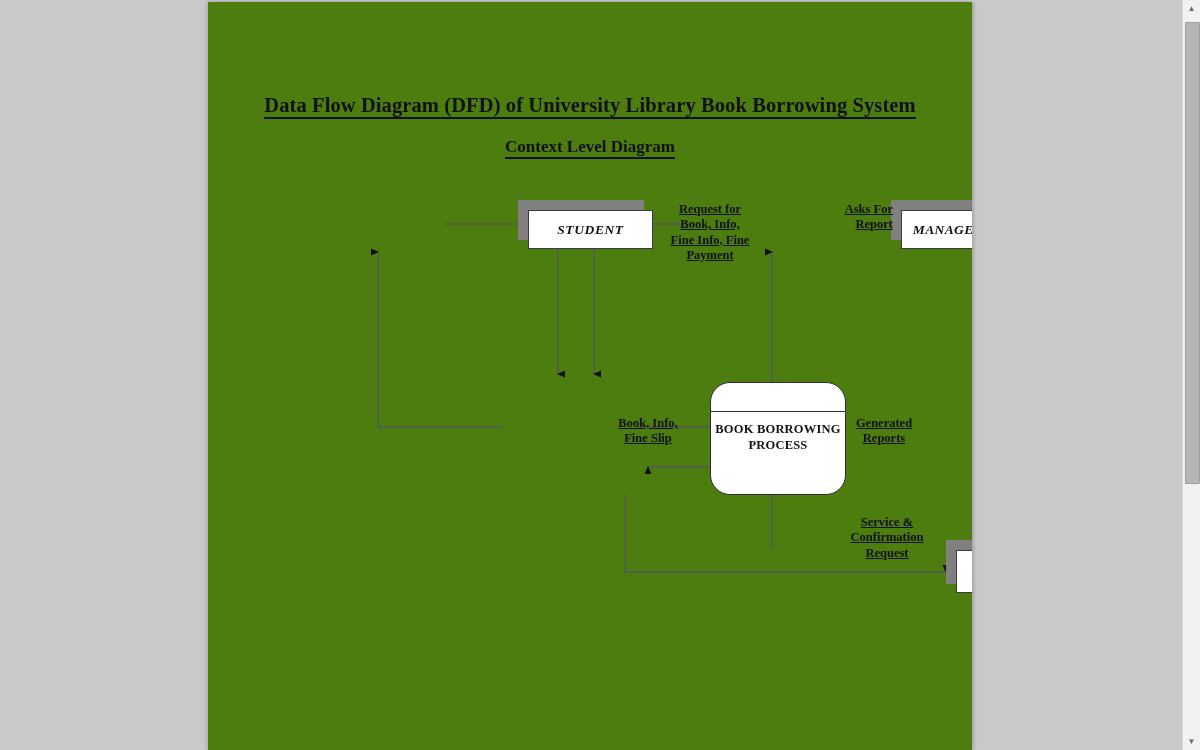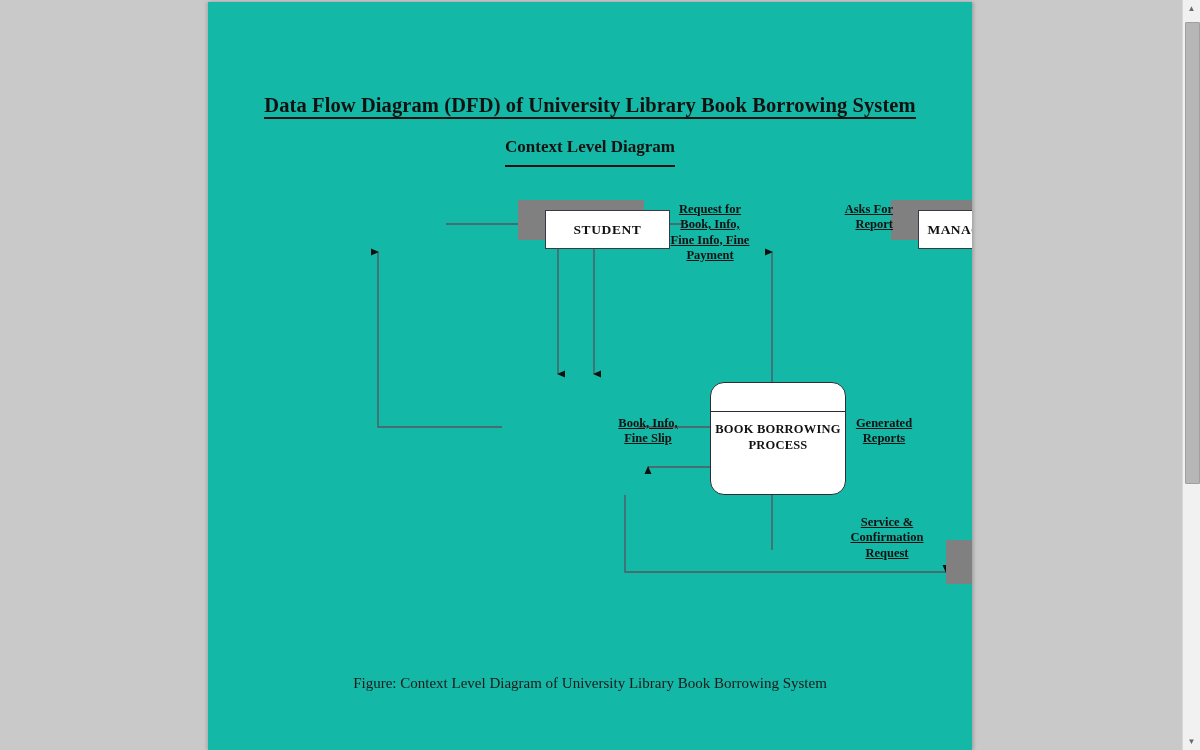--- a/index.html
+++ b/index.html
@@ -20,21 +20,21 @@
     background: #c9c9c9;
   }
 
   
   #page {
     position: absolute;
     left: 208px;
     top: 2px;
     width: 764px;
     height: 748px;
-    background: #14b8a6;
+    background: #4d7c0f;
     box-shadow: 2px 0 3px rgba(0,0,0,0.18), -2px 0 3px rgba(0,0,0,0.12);
     overflow: hidden;
   }
 
   
   .doc-title {
     position: absolute;
     left: 0;
     top: 92px;
     width: 764px;
@@ -54,21 +54,21 @@
     left: 0;
     top: 135px;
     width: 764px;
     text-align: center;
     font-size: 17px;
     font-weight: bold;
     color: #111;
   }
   .doc-subtitle span {
     border-bottom: 2px solid #111;
-    padding-bottom: 9px;
+    padding-bottom: 1px;
   }
 
   .doc-caption {
     position: absolute;
     left: 0;
     top: 673px;
     width: 764px;
     text-align: center;
     font-size: 15px;
     font-weight: normal;
@@ -95,31 +95,32 @@
     position: absolute;
   }
   .entity .shadow {
     position: absolute;
     left: 0;
     top: 0;
     background: #808080;
   }
   .entity .face {
     position: absolute;
-    left: 27px;
+    left: 10px;
     top: 10px;
     background: #ffffff;
     border: 1.4px solid #3a3a46;
     display: flex;
     align-items: center;
     justify-content: center;
     text-align: center;
     font-weight: bold;
     color: #111;
     line-height: 1.12;
+    font-style: italic;
   }
 
   #ent-student { left: 310px; top: 198px; width: 136px; height: 50px; }
   #ent-student .shadow { width: 126px; height: 40px; }
   #ent-student .face { width: 123px; height: 37px; font-size: 13.5px; letter-spacing: 0.6px; }
 
   #ent-management { left: 683px; top: 198px; width: 136px; height: 50px; }
   #ent-management .shadow { width: 126px; height: 40px; }
   #ent-management .face { width: 123px; height: 37px; font-size: 13.5px; letter-spacing: 0.4px; }
 
@@ -128,21 +129,21 @@
   #ent-user .face { width: 103px; height: 41px; font-size: 13px; letter-spacing: 0.3px; }
 
   
   #proc-book-borrowing {
     position: absolute;
     left: 502px;
     top: 380px;
     width: 136px;
     height: 113px;
     border: 1.4px solid #2d2d38;
-    border-radius: 14px;
+    border-radius: 20px;
     background: #ffffff;
     box-sizing: border-box;
   }
   #proc-book-borrowing .band {
     position: absolute;
     left: 0;
     top: 28px;
     width: 100%;
     height: 0;
     border-top: 1.1px solid #2d2d38;
@@ -303,21 +304,20 @@
     <div class="flow-label" id="lbl-bookinfo">Book, Info,
 Fine Slip</div>
 
     <div class="flow-label" id="lbl-generated">Generated
 Reports</div>
 
     <div class="flow-label" id="lbl-servicereq">Service &amp;
 Confirmation
 Request</div>
 
-    <div class="doc-caption">Figure: Context Level Diagram of University Library Book Borrowing System</div>
 
   </div>
 
   <div id="scrollbar-vertical">
     <div class="arrow up">▲</div>
     <div class="thumb"></div>
     <div class="arrow down">▼</div>
   </div>
 
 </div>

